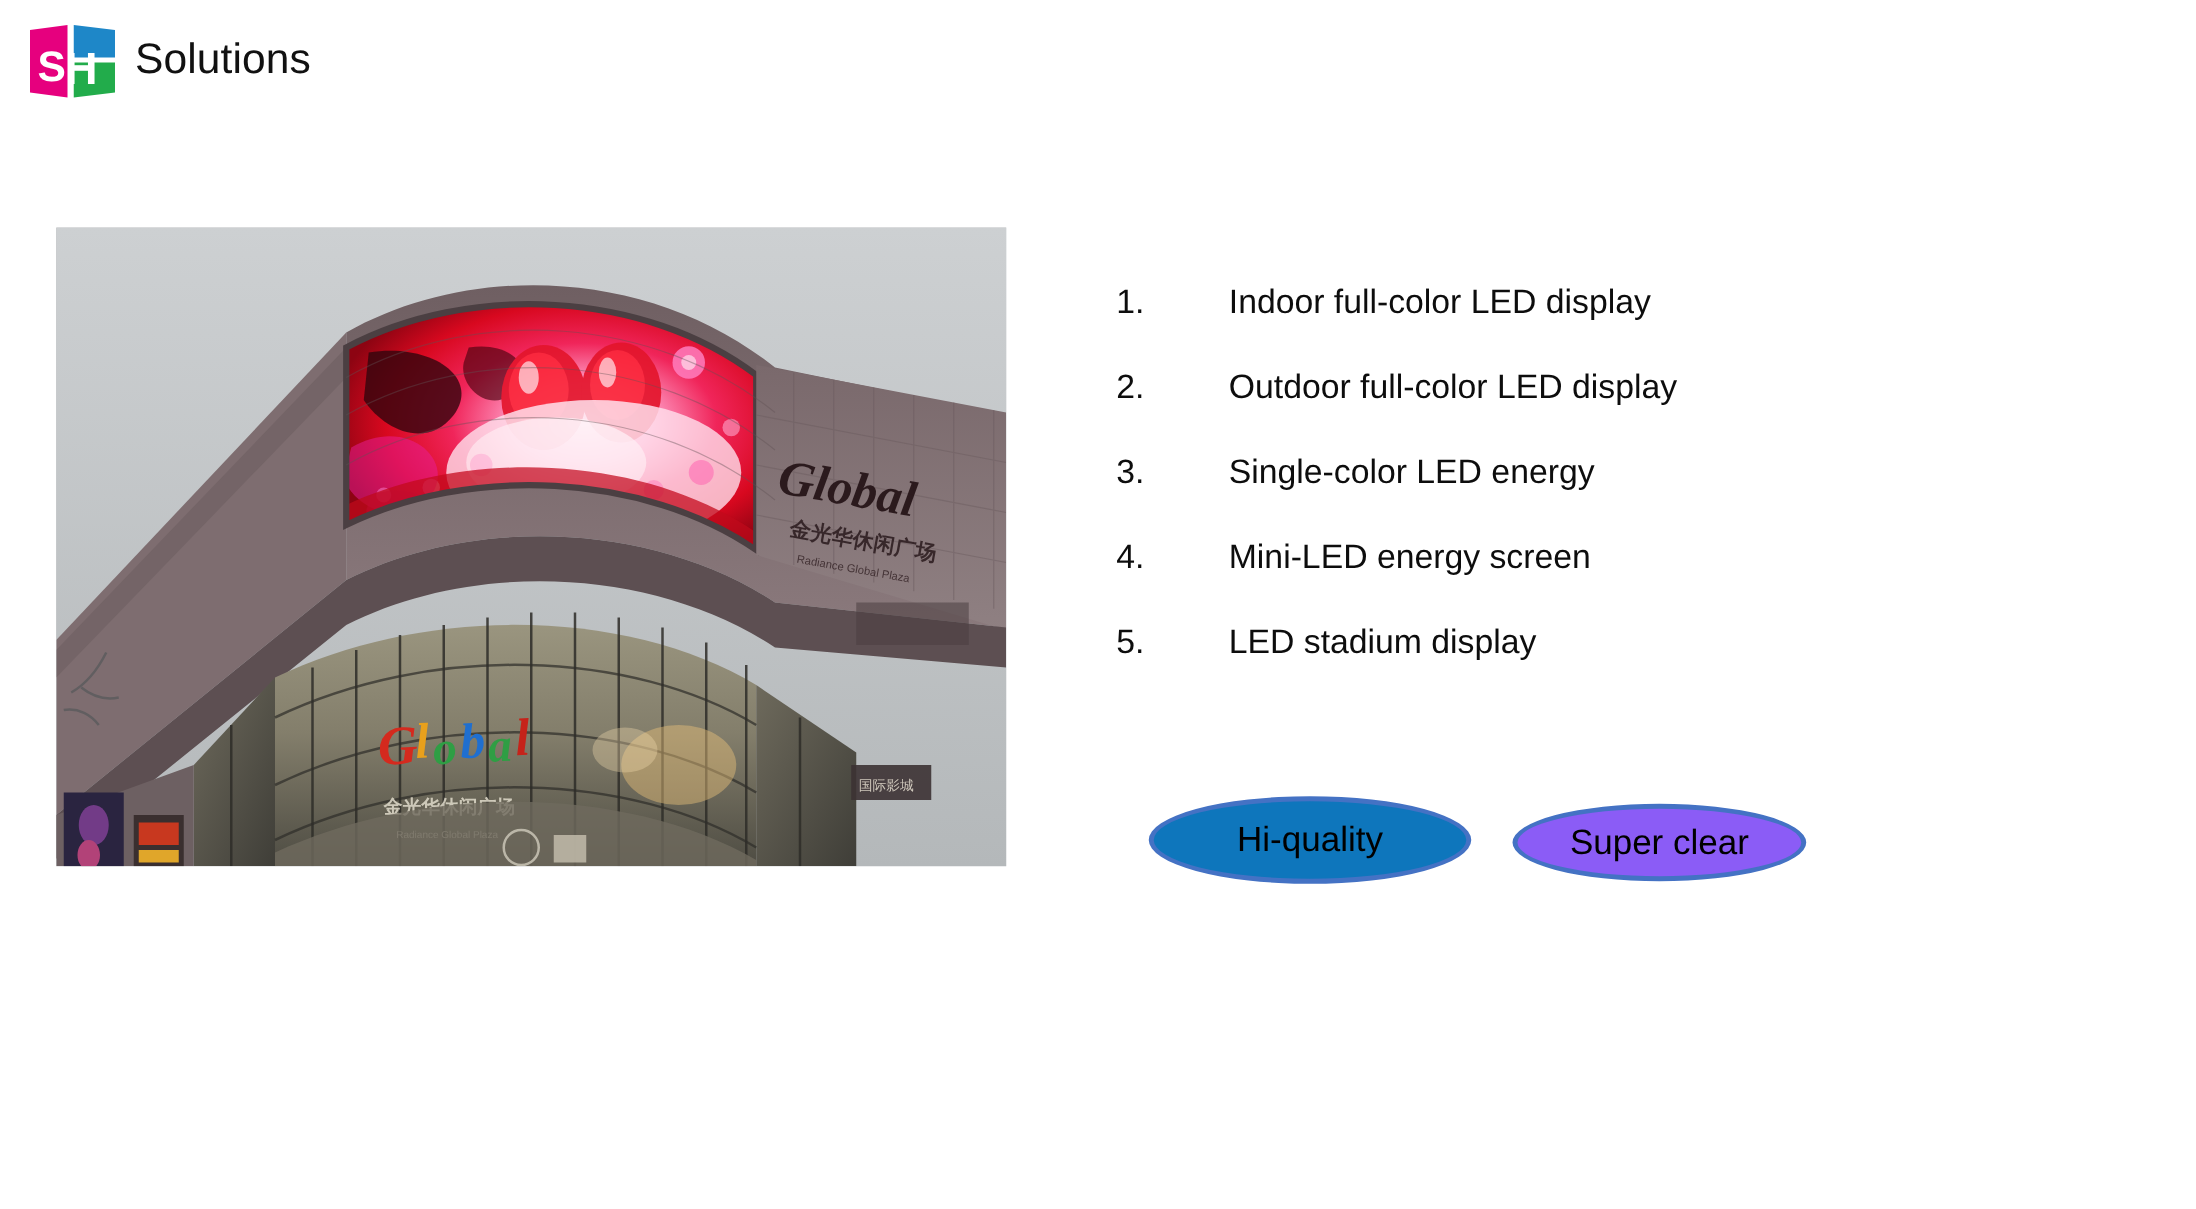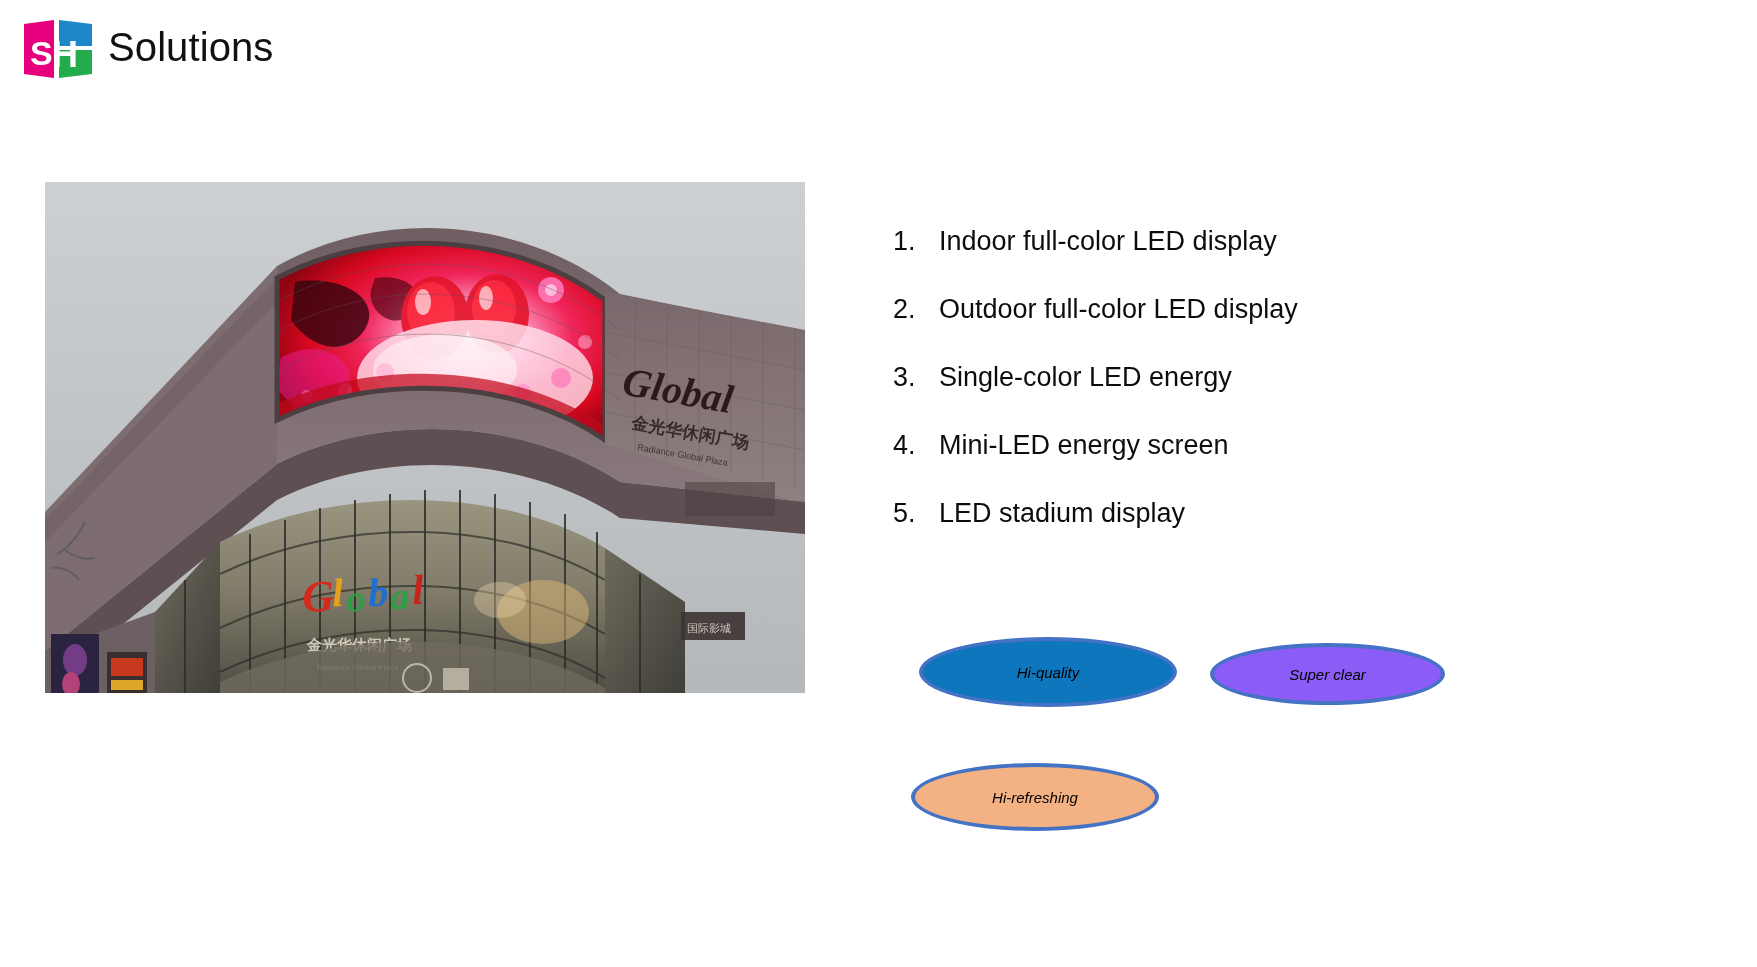--- a/index.html
+++ b/index.html
@@ -27,21 +27,21 @@
     gap: 14px;
   }
   .logo-mark {
     position: relative;
     width: 72px;
     height: 62px;
     flex: 0 0 auto;
   }
   .logo-mark svg { display: block; }
   .brand-title {
-    font-size: 40px;
+    font-size: 34px;
     line-height: 1;
     color: #111111;
     font-weight: 400;
     letter-spacing: .1px;
     padding-bottom: 4px;
   }
 
   
   .photo-frame {
     position: absolute;
@@ -71,43 +71,42 @@
     color: #0d0d0d;
     margin-bottom: 41px;
     white-space: nowrap;
   }
   .solution-list li:last-child { margin-bottom: 0; }
   .li-num {
     width: 46px;
     flex: 0 0 46px;
     text-align: left;
   }
-  .li-text { flex: 1 1 auto; }
+  .li-text { flex: 1 1 auto; margin-left: 44px; }
 
   
   .badges {
     position: absolute;
     left: 905px;
     top: 635px;
     width: 560px;
     height: 220px;
   }
   .badge {
     position: absolute;
     display: flex;
     align-items: center;
     justify-content: center;
     border-radius: 50%;
-    font-size: 15px;
+    font-size: 28px;
     line-height: 1;
     color: #000000;
     border-style: solid;
     border-width: 4px;
     white-space: nowrap;
-    font-style: italic;
   }
   .badge-hi-quality   { left: 14px;  top: 2px;   width: 258px; height: 70px; }
   .badge-super-clear  { left: 305px; top: 8px;   width: 235px; height: 62px; }
   .badge-hi-refresh   { left: 6px;   top: 128px; width: 248px; height: 68px; }
   .badge-save-energy  { left: 300px; top: 128px; width: 240px; height: 66px; }
 </style>
 </head>
 <body>
 
 <div class="slide">
@@ -334,16 +333,15 @@
     </li>
     <li>
       <span class="li-num">5.</span>
       <span class="li-text">LED stadium display</span>
     </li>
   </ol>
 
   <div class="badges">
     <div class="badge badge-hi-quality" style="background-color: rgb(14, 118, 188); border-color: rgb(68, 114, 196);">Hi-quality</div>
     <div class="badge badge-super-clear" style="background-color: #8b5cf6; border-color: rgb(68, 114, 196);">Super clear</div>
-    <div class="badge badge-hi-refresh" style="background-color: rgb(244, 177, 131); border-color: rgb(68, 114, 196);">Hi-refreshing</div>
   </div>
 
 </div>
 
 </body></html>

